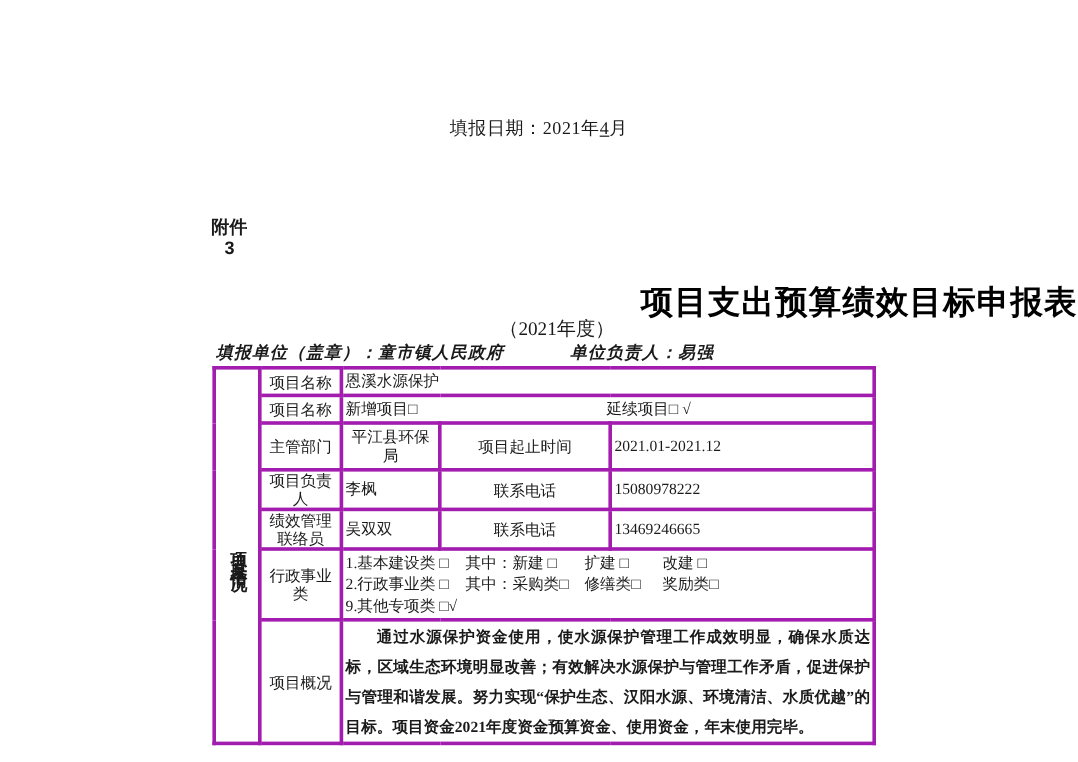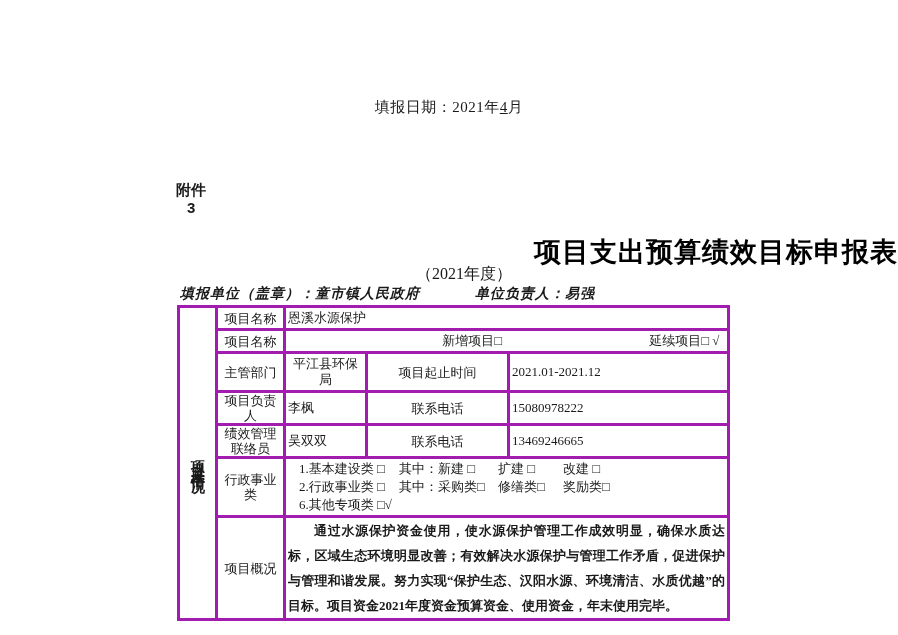--- a/index.html
+++ b/index.html
@@ -48,24 +48,24 @@
   td.side{text-align:center;vertical-align:middle;}
   .side-inner{
     display:inline-block;writing-mode:vertical-rl;text-orientation:upright;
     font-weight:bold;font-size:14px;letter-spacing:4px;line-height:16px;
   }
   td.lab{text-align:center;line-height:15px;}
   td.val-center{margin-top:24px;}
   td.val-left{text-align:center;padding:1px 4px;line-height:16px;}
   .blk{display:block;}
   td.attr-cell{padding:0;}
-  .attr-half{display:inline-block;width:49%;text-align:right;}
+  .attr-half{display:inline-block;width:49%;text-align:left;}
   td.type-cell{padding:3px 0 3px 6px;}
   .type-line{line-height:18px;white-space:nowrap;}
-  .type-line .c1{display:inline-block;width:100px;margin-left:11px;}
+  .type-line .c1{display:inline-block;width:100px;}
   .type-line .c2{display:inline-block;width:99px;}
   .type-line .c3{display:inline-block;width:65px;}
   .type-line .c4{display:inline-block;}
   td.overview-cell{vertical-align:top;padding:4px 6px 2px 6px;}
   .para{text-indent:2em;line-height:25px;text-align:justify;font-weight:bold;}
   tr.r1{height:23px;} tr.r2{height:23px;} tr.r3{height:39px;}
   tr.r4{height:23px;} tr.r5{height:28px;} tr.r6{height:59px;}
   tr.r7{height:75px;}
 </style>
 </head>
@@ -131,21 +131,21 @@
   <tr class="r6">
     <td class="lab">行政事业类</td>
     <td class="type-cell" colspan="3">
       <div class="type-line">
         <span class="c1">1.基本建设类 □</span><span class="c2">其中：新建 □</span><span class="c3">扩建 □</span><span class="c4">改建 □</span>
       </div>
       <div class="type-line">
         <span class="c1">2.行政事业类 □</span><span class="c2">其中：采购类□</span><span class="c3">修缮类□</span><span class="c4">奖励类□</span>
       </div>
       <div class="type-line">
-        <span class="c1">6.其他专项类 □√</span>
+        <span class="c1">9.其他专项类 □√</span>
       </div>
     </td>
   </tr>
   <tr class="r7">
     <td class="lab">项目概况</td>
     <td class="overview-cell" colspan="3">
       <div class="para">通过水源保护资金使用，使水源保护管理工作成效明显，确保水质达标，区域生态环境明显改善；有效解决水源保护与管理工作矛盾，促进保护与管理和谐发展。努力实现“保护生态、汉阳水源、环境清洁、水质优越”的目标。项目资金2021年度资金预算资金、使用资金，年末使用完毕。</div>
     </td>
   </tr>
 </tbody>

